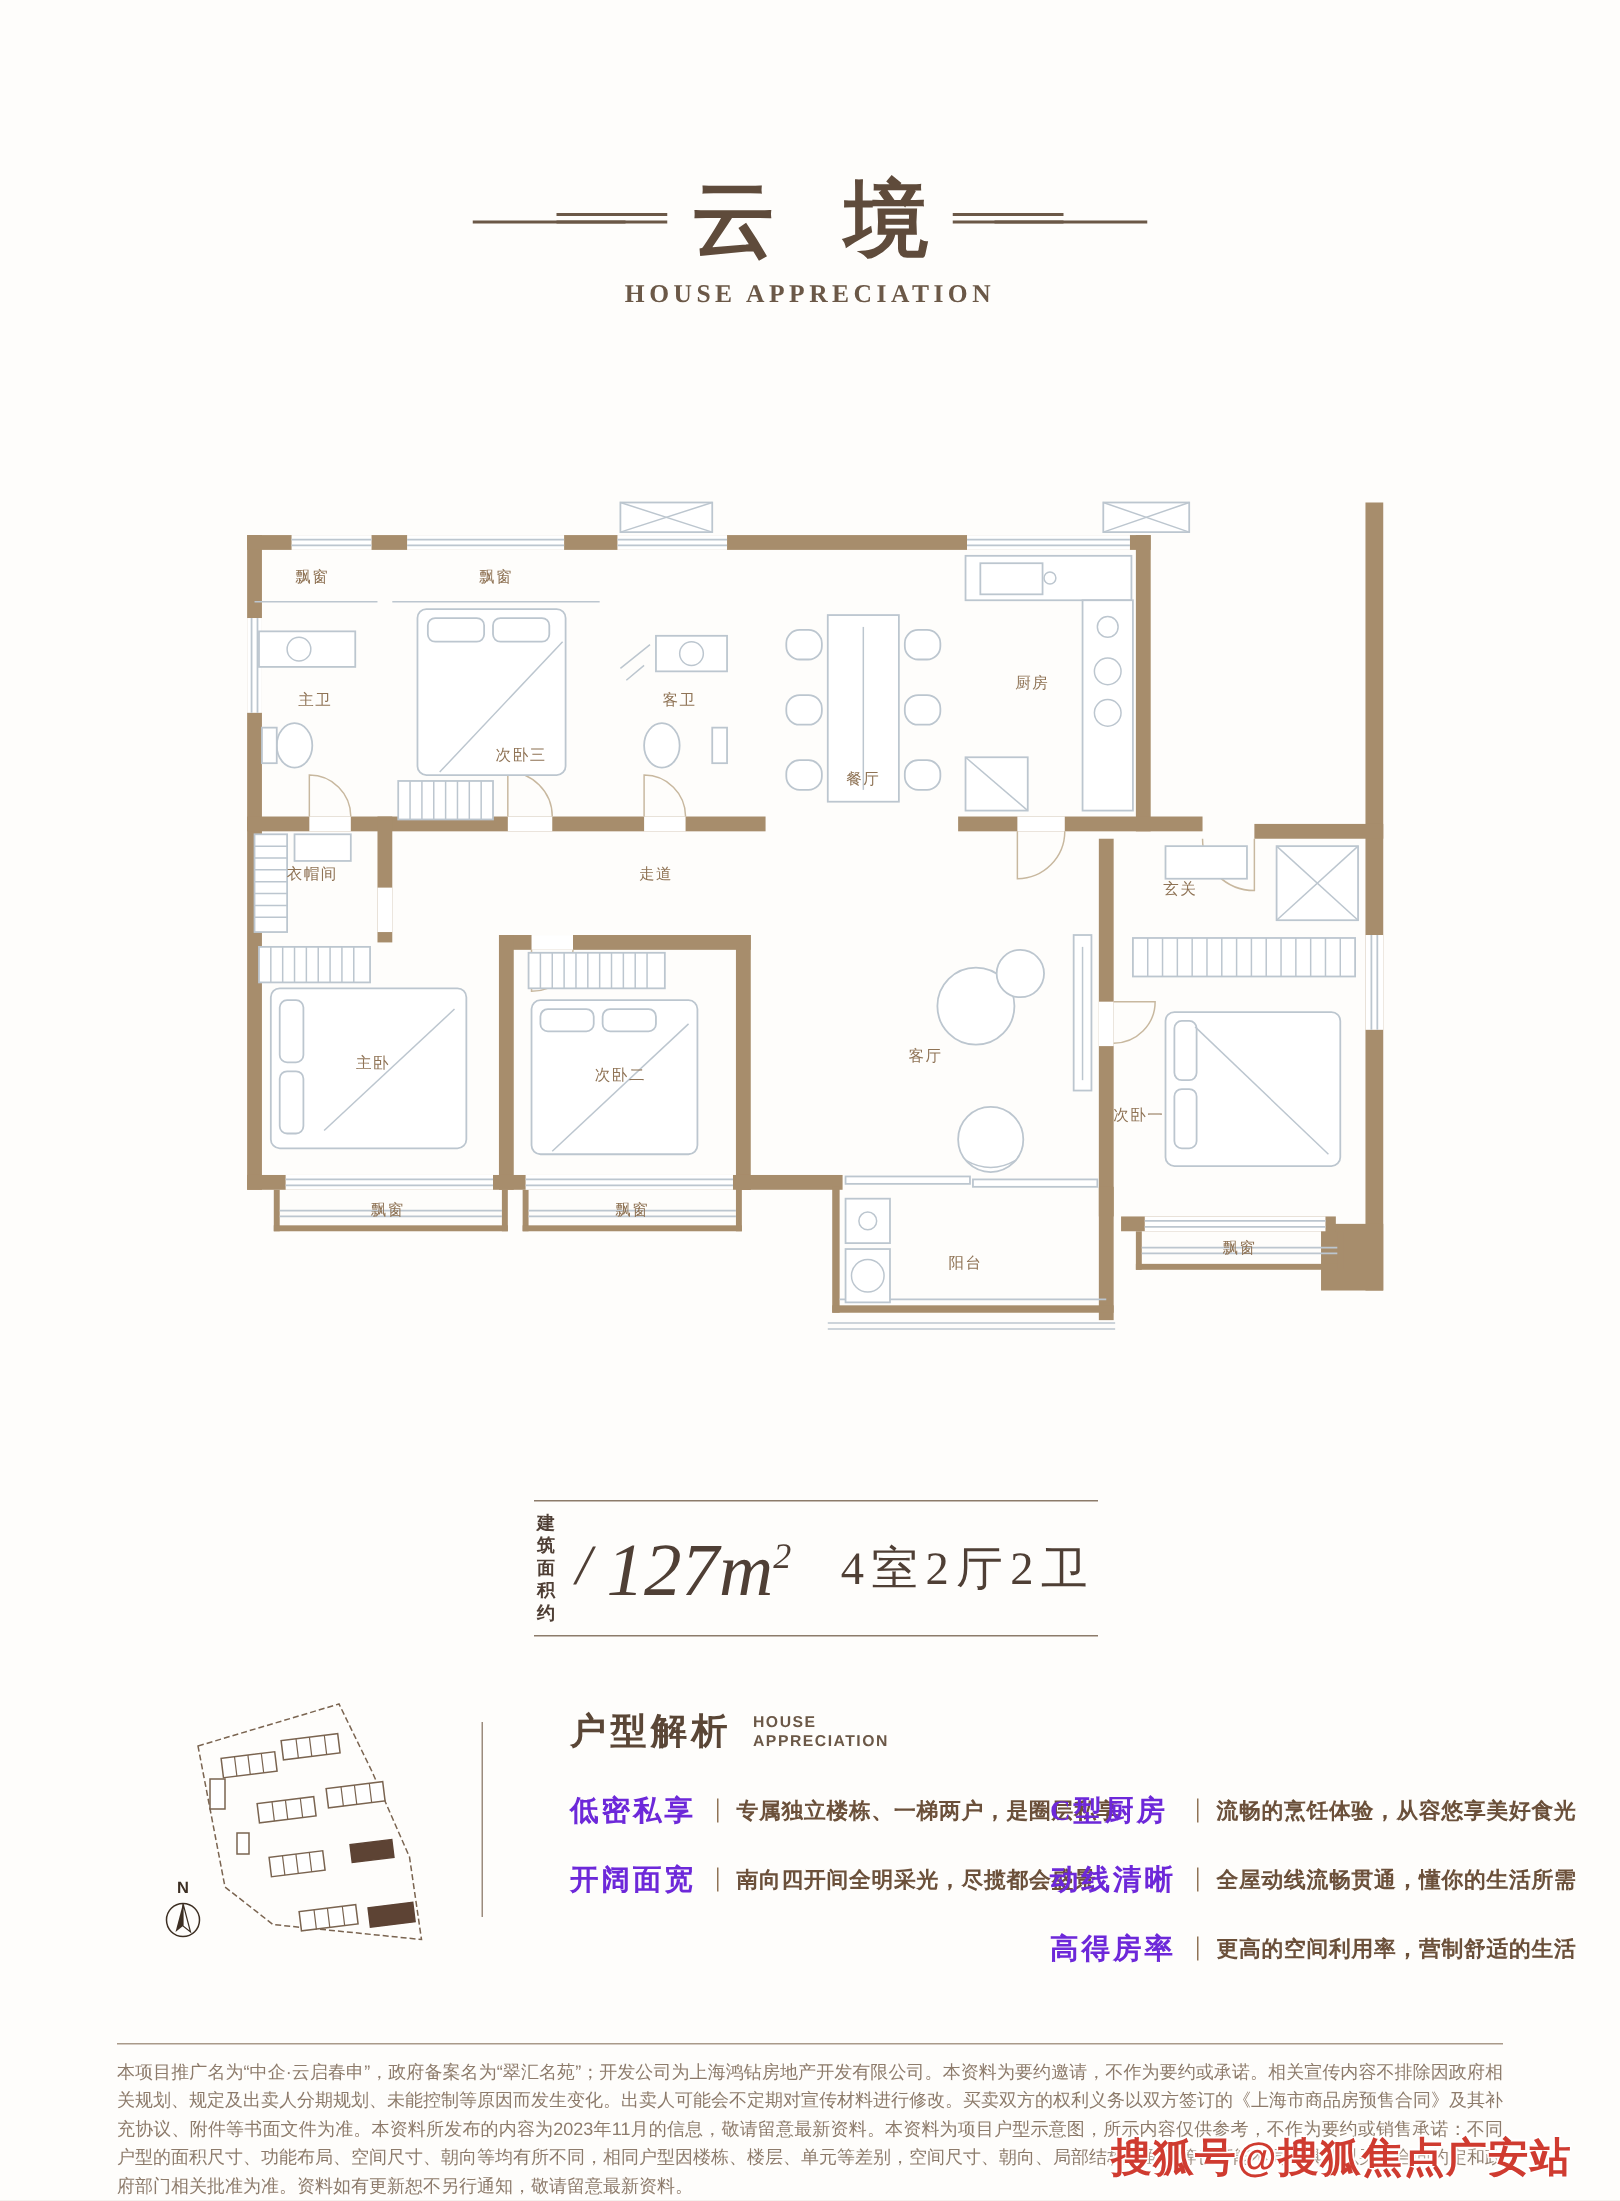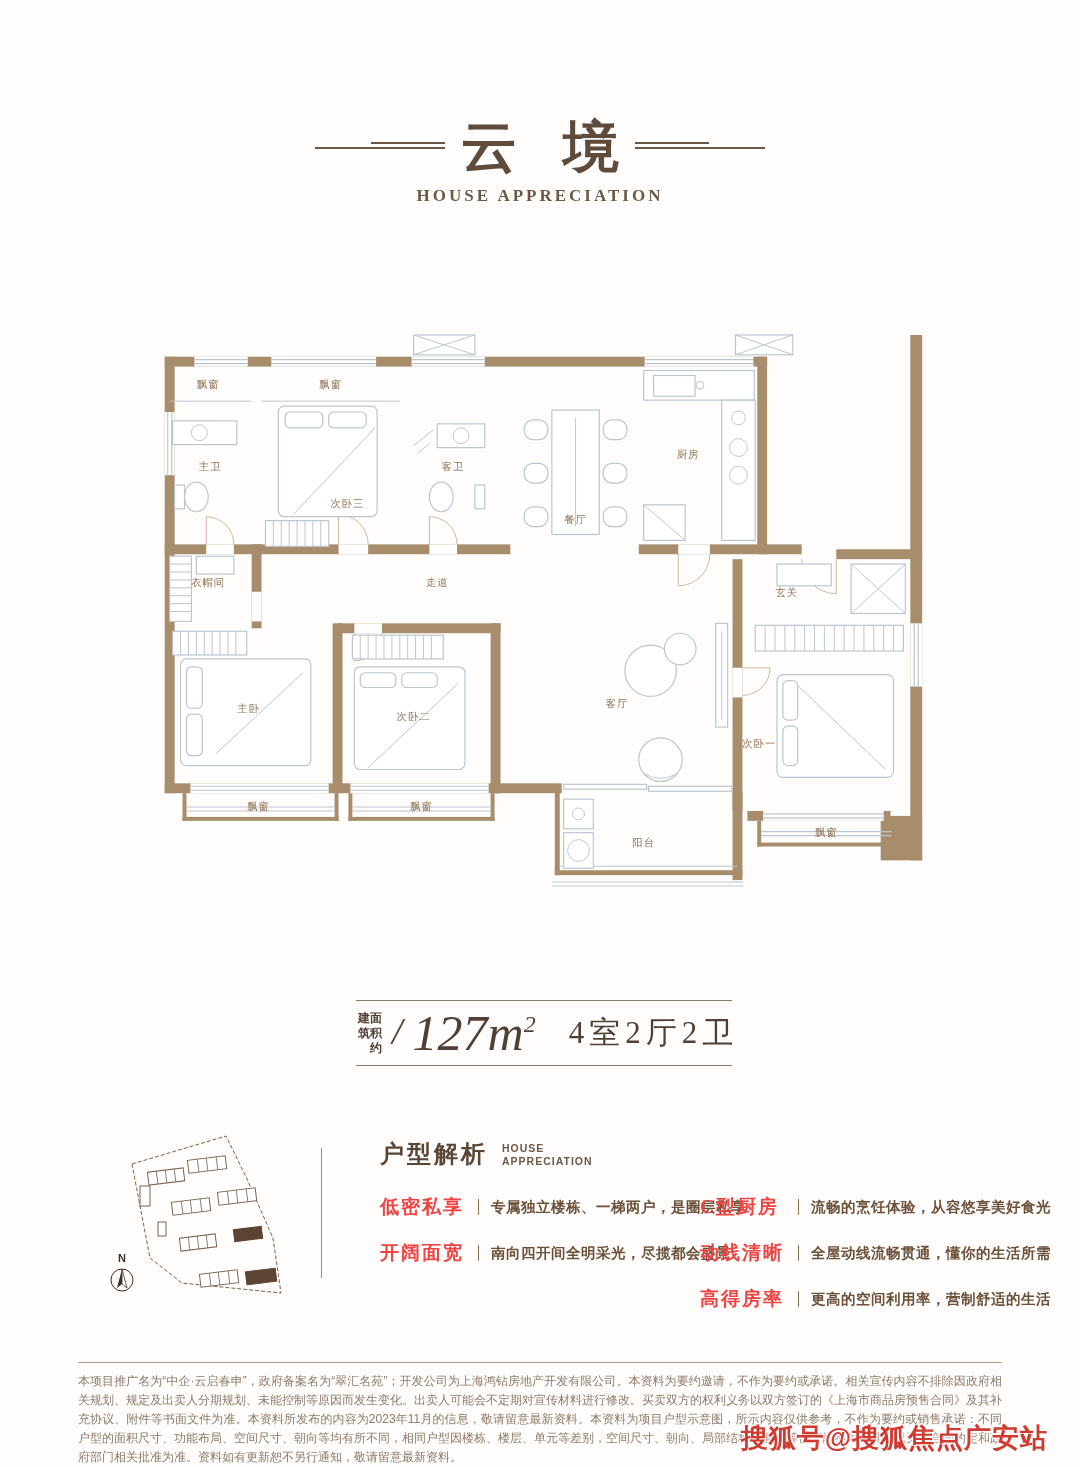--- a/index.html
+++ b/index.html
@@ -22,21 +22,21 @@
   .furnline{fill:none;stroke:var(--furn);stroke-width:1;}
   .winline{stroke:var(--furn);stroke-width:1.2;}
   .arc{fill:none;stroke:#c8b89f;stroke-width:1;}
   .room-label{fill:var(--label);font-size:10.5px;letter-spacing:1px;text-anchor:middle;
               font-family:"Liberation Serif","DejaVu Serif",serif;}
 
   
   .spec{position:absolute;left:356px;top:1000px;width:376px;}
   .spec-rule{height:1px;background:#8c7b6a;}
   .spec-row{display:flex;align-items:center;gap:10px;padding:7px 2px;}
-  .spec-prefix{display:flex;flex-direction:row;font-size:12px;color:#4f3f35;line-height:15px;font-weight:700;}
+  .spec-prefix{display:flex;flex-direction:column;font-size:12px;color:#4f3f35;line-height:15px;font-weight:700;}
   .spec-slash{font-size:38px;color:#4f3f35;font-style:italic;transform:translateY(-2px);font-weight:400;}
   .spec-area{font-size:50px;font-style:italic;color:#4f3f35;line-height:1;white-space:nowrap;}
   .spec-area sup{font-size:24px;}
   .spec-layout{font-size:31px;color:#4f3f35;letter-spacing:5px;margin-left:23px;white-space:nowrap;}
 
   
   .siteplan{position:absolute;left:100px;top:1126px;width:228px;height:186px;}
   .site-outline{fill:none;stroke:var(--site);stroke-width:1;stroke-dasharray:4 2;}
   .bldg{fill:#fff;stroke:var(--site);stroke-width:1;}
   .bldg-line{stroke:var(--site);stroke-width:0.8;}
@@ -47,21 +47,21 @@
   .analysis{position:absolute;left:380px;top:1138px;width:640px;}
   .analysis-title-row{display:flex;align-items:flex-start;gap:14px;}
   .analysis-title{margin:0;font-size:24px;font-weight:700;color:#5a4636;letter-spacing:3px;}
   .analysis-sub{font-size:10.5px;color:#6b5847;letter-spacing:1px;line-height:13px;padding-top:4px;font-weight:600;
                 font-family:"Liberation Sans","DejaVu Sans",sans-serif;}
   .features{position:relative;margin-top:24px;height:130px;}
   .feat-col{position:absolute;top:0;display:flex;flex-direction:column;gap:20px;}
   .feat-col.left{left:0;}
   .feat-col.right{left:320px;}
   .feat-row{display:flex;align-items:center;gap:12px;white-space:nowrap;}
-  .feat-label{font-size:19px;font-weight:700;color:#ef4444;letter-spacing:2px;min-width:86px;}
+  .feat-label{font-size:19px;font-weight:700;color:#6d28d9;letter-spacing:2px;min-width:86px;}
   .feat-divider{width:1px;height:16px;background:#8f7355;}
   .feat-desc{font-size:14.5px;color:#6b503a;letter-spacing:0.5px;font-weight:bold;}
 
   
   .disclaimer{position:absolute;left:78px;top:1362px;width:924px;}
   .disclaimer-rule{height:1px;background:#a99a8a;margin-bottom:9px;}
   .disclaimer-text{margin:0;font-size:12px;line-height:19px;color:#8d7b6b;text-align:justify;
                    font-family:"Liberation Sans","DejaVu Sans",sans-serif;}
 
   

